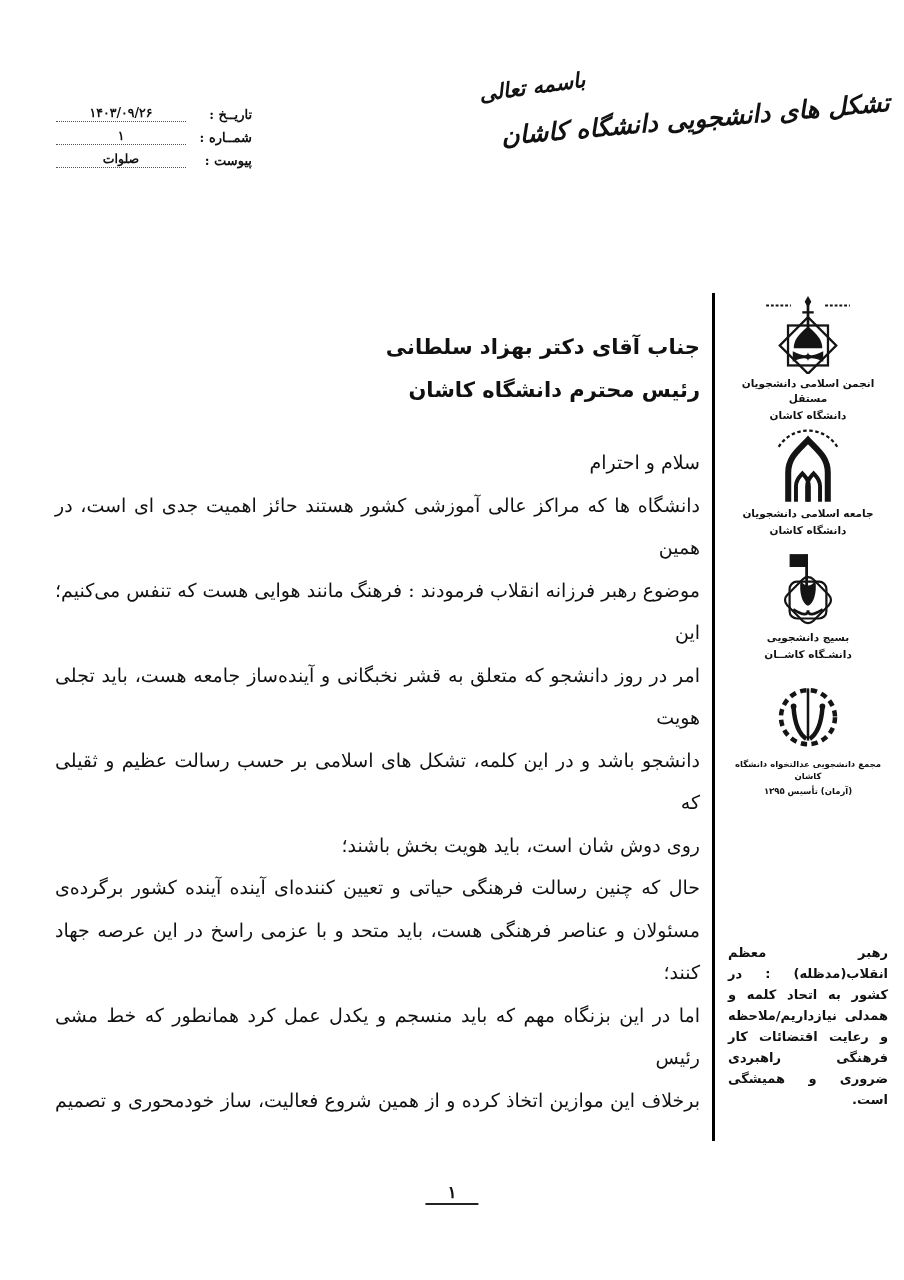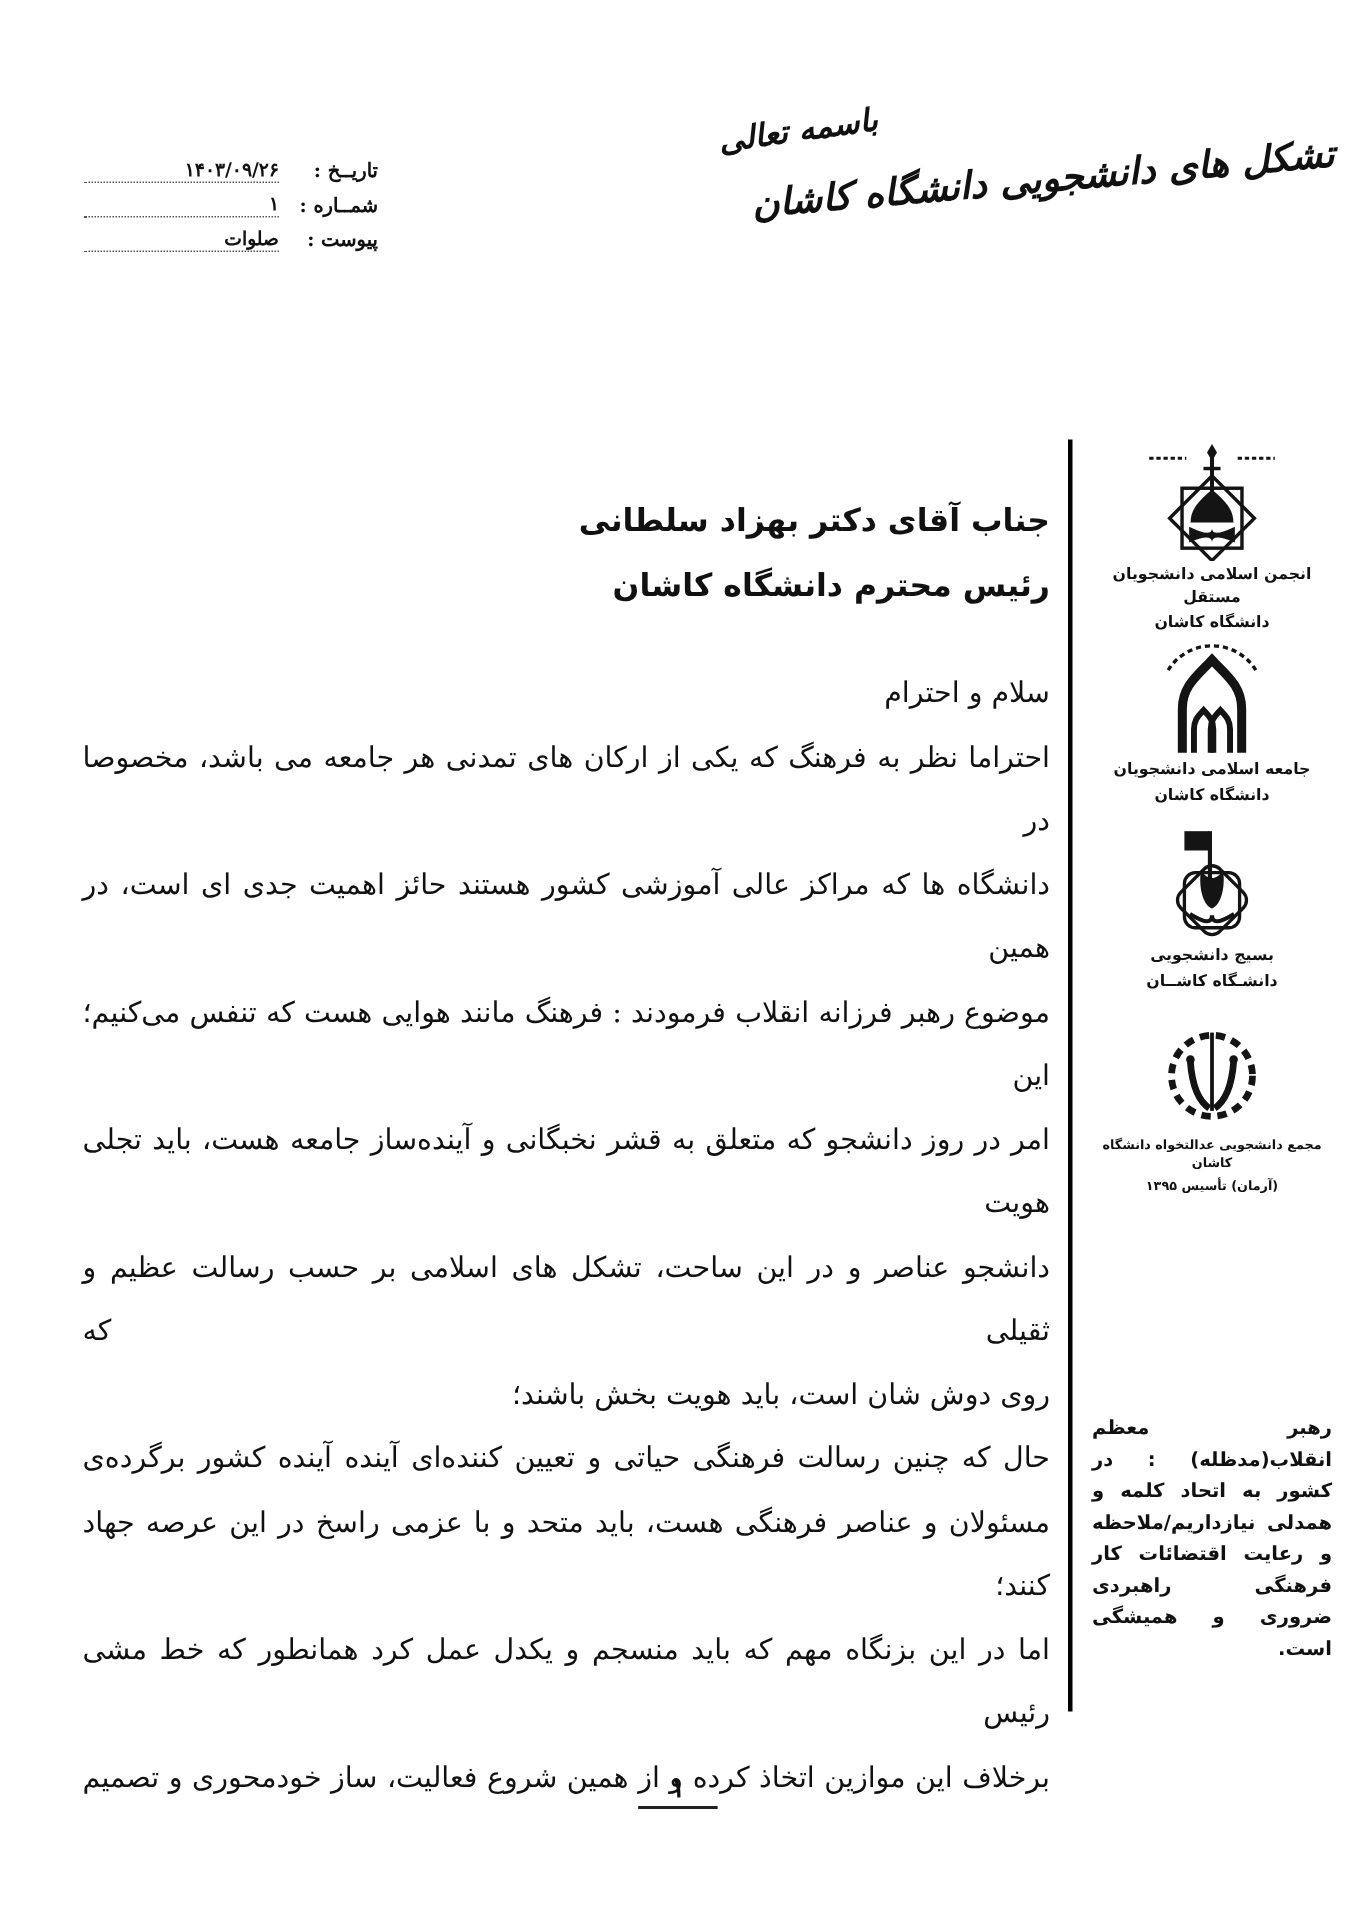--- a/index.html
+++ b/index.html
@@ -7,21 +7,21 @@
   .page {
     position:relative; width:904px; height:1280px; margin:0 auto;
     background:#ffffff; color:#111;
     font-family:"DejaVu Sans", sans-serif;
     overflow:hidden;
   }
   
   .date-block { position:absolute; top:106px; left:56px; width:196px; direction:rtl; }
   .date-row { display:flex; align-items:flex-end; margin-bottom:7px; }
   .date-row .lbl { width:66px; font-size:13px; font-weight:bold; white-space:nowrap; font-family:"DejaVu Serif", serif; }
-  .date-row .dotline { flex:1; border-bottom:1.5px dotted #555; text-align:right; font-size:12.5px; font-weight:bold; line-height:1.15; min-height:16px; font-family:"DejaVu Serif", serif; }
+  .date-row .dotline { flex:1; border-bottom:1.5px dotted #555; text-align:center; font-size:12.5px; font-weight:bold; line-height:1.15; min-height:16px; font-family:"DejaVu Serif", serif; }
   
   .cal { font-family:"DejaVu Serif", serif; font-style:italic; font-weight:bold; direction:rtl; white-space:nowrap; }
   .besmele { position:absolute; top:74px; left:462px; width:140px; text-align:center; font-size:21px; transform:rotate(-8deg); }
   .org-callig { position:absolute; top:100px; left:612px; width:278px; text-align:center; font-size:25px; transform:rotate(-5deg); }
   
   .divider { position:absolute; left:712px; top:293px; width:2.5px; height:848px; background:#000; }
   
   .sidebar { position:absolute; left:722px; top:296px; width:172px; direction:rtl; }
   .logo-unit { position:absolute; left:0; width:172px; text-align:center; }
   .logo-unit svg { display:block; margin:0 auto; }
@@ -142,25 +142,24 @@
     <div class="leader-quote">رهبر معظم انقلاب(مدظله) : در کشور به اتحاد کلمه و همدلی نیازداریم/ملاحظه و رعایت اقتضائات کار فرهنگی راهبردی ضروری و همیشگی است.</div>
   </aside>
 
   <div class="recipient">
     <div>جناب آقای دکتر بهزاد سلطانی</div>
     <div>رئیس محترم دانشگاه کاشان</div>
   </div>
 
   <div class="letter-body">
     <div class="line short">سلام و احترام</div>
-    <div class="line">احتراما نظر به فرهنگ که یکی از ارکان های تمدنی هر جامعه می باشد، مخصوصا در</div>
     <div class="line">دانشگاه ها که مراکز عالی آموزشی کشور هستند حائز اهمیت جدی ای است، در همین</div>
     <div class="line">موضوع رهبر فرزانه انقلاب فرمودند : فرهنگ مانند هوایی هست که تنفس می‌کنیم؛ این</div>
     <div class="line">امر در روز دانشجو که متعلق به قشر نخبگانی و آینده‌ساز جامعه هست، باید تجلی هویت</div>
-    <div class="line">دانشجو عناصر و در این ساحت، تشکل های اسلامی بر حسب رسالت عظیم و ثقیلی که</div>
+    <div class="line">دانشجو باشد و در این کلمه، تشکل های اسلامی بر حسب رسالت عظیم و ثقیلی که</div>
     <div class="line short">روی دوش شان است، باید هویت بخش باشند؛</div>
     <div class="line">حال که چنین رسالت فرهنگی حیاتی و تعیین کننده‌ای آینده آینده کشور برگرده‌ی</div>
     <div class="line">مسئولان و عناصر فرهنگی هست، باید متحد و با عزمی راسخ در این عرصه جهاد کنند؛</div>
     <div class="line">اما در این بزنگاه مهم که باید منسجم و یکدل عمل کرد همانطور که خط مشی رئیس</div>
     <div class="line">برخلاف این موازین اتخاذ کرده و از همین شروع فعالیت، ساز خودمحوری و تصمیم</div>
 
   </div>
 
   <div class="page-number">۱</div>
 

